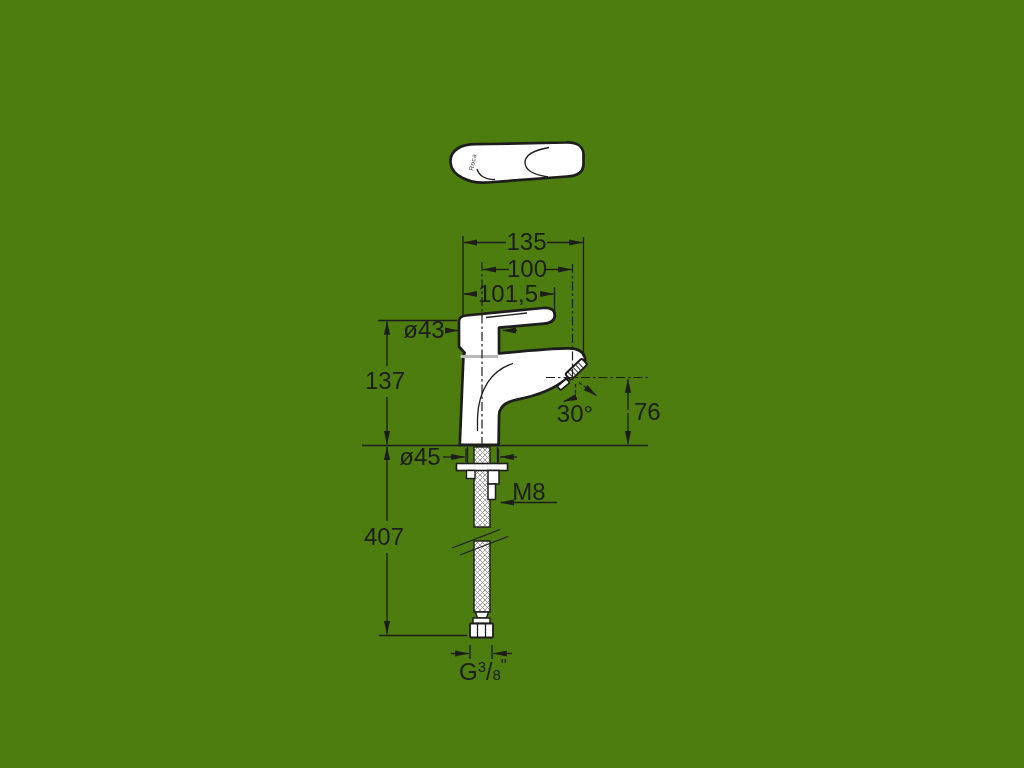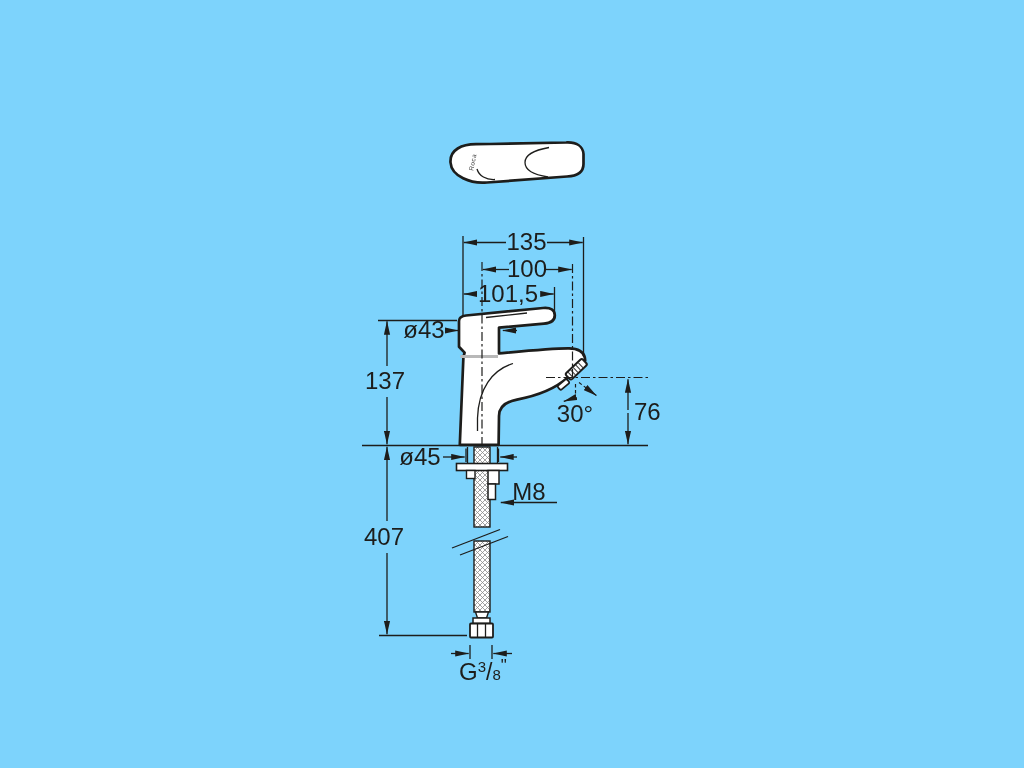--- a/index.html
+++ b/index.html
@@ -1,16 +1,16 @@
 <!DOCTYPE html>
 <html><head>
 <meta charset="utf-8">
 <style>
   html,body{margin:0;padding:0;background:#ffffff;}
-  .canvas{position:relative;width:1024px;height:768px;background:#7dd3fc;overflow:hidden;}
+  .canvas{position:relative;width:1024px;height:768px;background:#4d7c0f;overflow:hidden;}
   svg{position:absolute;left:0;top:0;}
   text{font-family:"Liberation Sans","DejaVu Sans",sans-serif;fill:#1d1d1b;}
   .dim{font-size:24px;}
   .tiny{font-size:6.5px;fill:#4a4a4a;letter-spacing:.5px;}
   .outline{fill:#ffffff;stroke:#1d1d1b;stroke-width:2.7;stroke-linejoin:round;}
   .thin{fill:none;stroke:#1d1d1b;stroke-width:1.3;}
   .dimline{fill:none;stroke:#1d1d1b;stroke-width:1.3;}
   .cl{fill:none;stroke:#1d1d1b;stroke-width:1.2;stroke-dasharray:9 3 2.5 3;}
   .dash{fill:none;stroke:#1d1d1b;stroke-width:1.2;stroke-dasharray:3.5 2.5;}
 </style>

